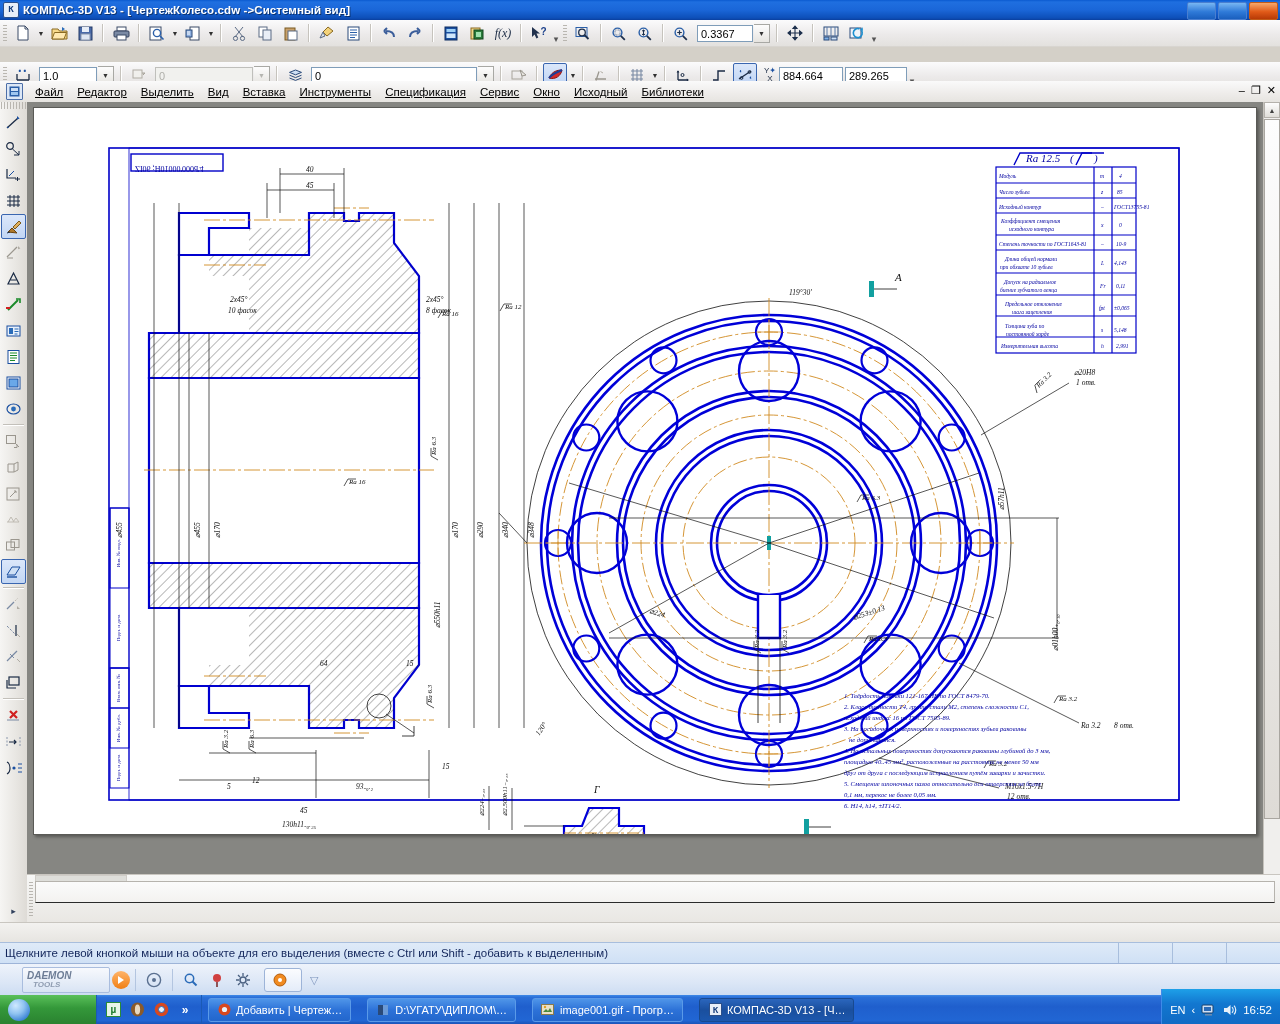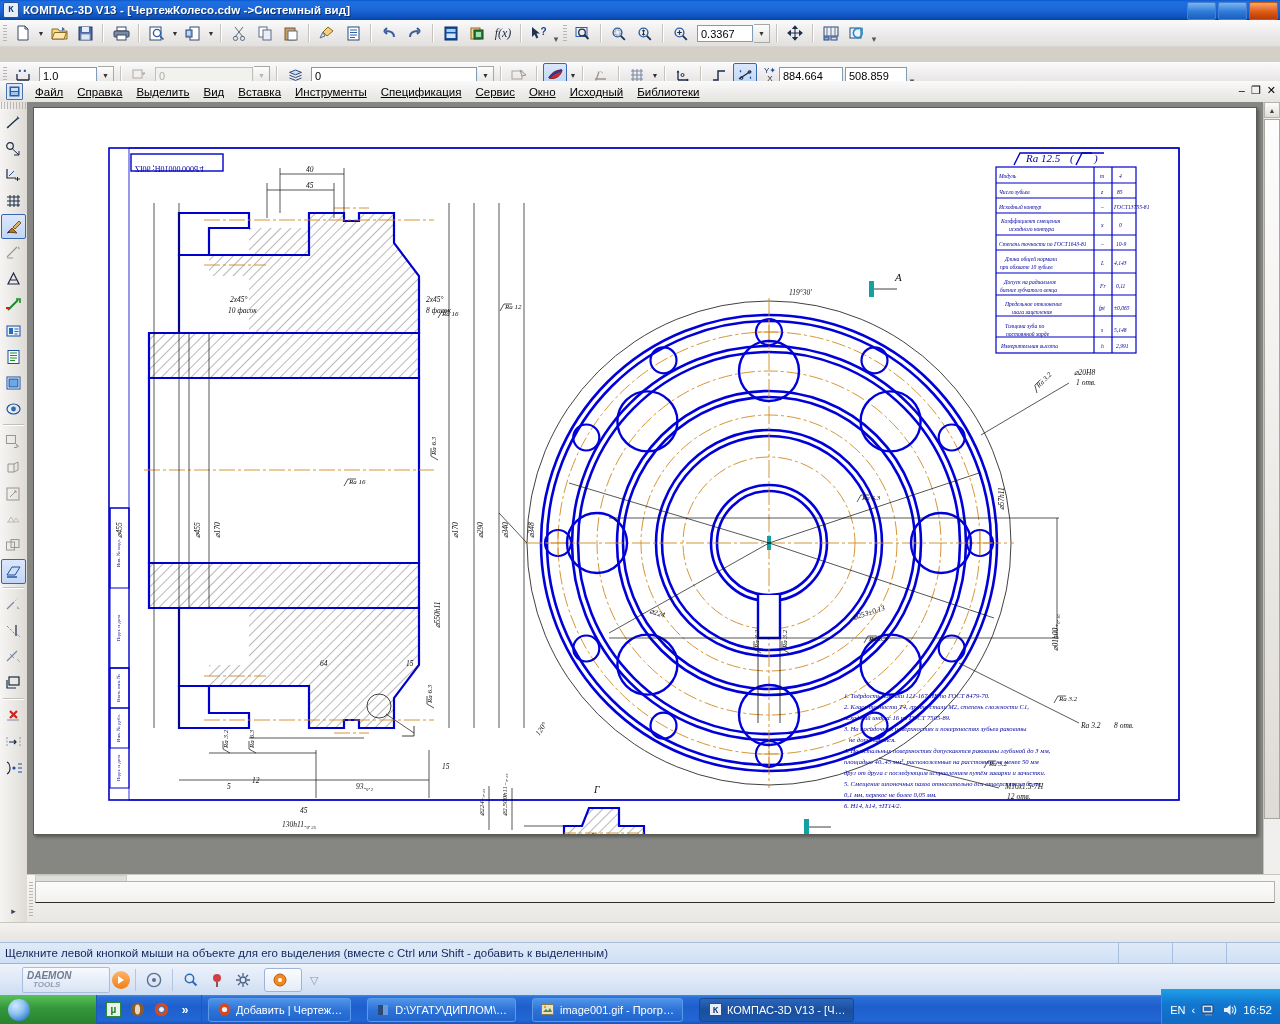--- a/index.html
+++ b/index.html
@@ -504,34 +504,34 @@
           <circle cx="4.5" cy="10" r="1.4" fill="none" stroke="#1a2a44"></circle>
         </svg>
     </div>
 
     <div style="width:16px;height:22px;display:flex;flex-direction:column;align-items:center;justify-content:center;margin-left:4px;">
       <span style="font-size:8px;line-height:8px;color:#1a2a44;">Y<span style="color:#1a4fa0;">✦</span></span>
       <span style="font-size:8px;line-height:8px;color:#1a2a44;">X</span>
     </div>
 
     <div class="tfield" style="width:64px;text-align:left;">884.664</div>
-    <div class="tfield" style="width:62px;text-align:left;">508.859</div>
+    <div class="tfield" style="width:62px;text-align:left;">289.265</div>
     <div class="tend">▾</div>
   </div>
 
   <div class="menubar">
     <div class="mb-icon">
       <svg width="11" height="11" viewBox="0 0 11 11">
           <rect x="0.5" y="0.5" width="10" height="10" fill="#2a5fa8"></rect>
           <rect x="2" y="2" width="7" height="3" fill="#cfe0f5"></rect>
           <rect x="2" y="6" width="7" height="3" fill="#9fc6ef"></rect>
         </svg>
     </div>
     <div class="mi"><u>Файл</u></div>
-    <div class="mi"><u>Справка</u></div>
+    <div class="mi"><u>Редактор</u></div>
     <div class="mi"><u>Выделить</u></div>
     <div class="mi"><u>Вид</u></div>
     <div class="mi"><u>Вставка</u></div>
     <div class="mi"><u>Инструменты</u></div>
     <div class="mi"><u>Спецификация</u></div>
     <div class="mi"><u>Сервис</u></div>
     <div class="mi"><u>Окно</u></div>
     <div class="mi"><u>Исходный</u></div>
     <div class="mi"><u>Библиотеки</u></div>
     <div class="mdi-ctrl">

